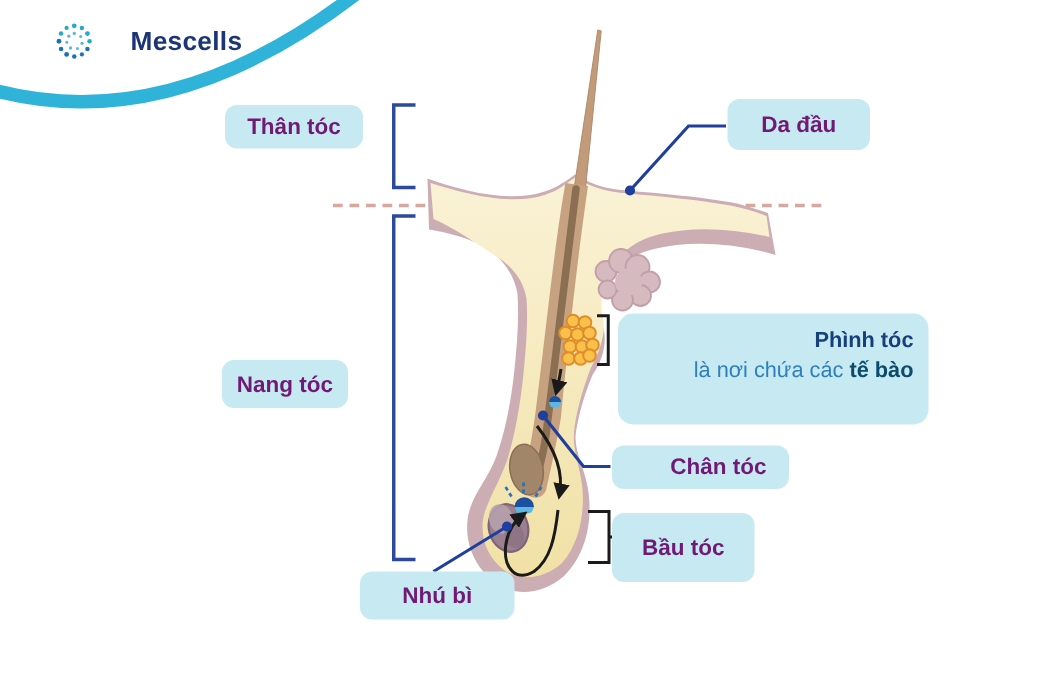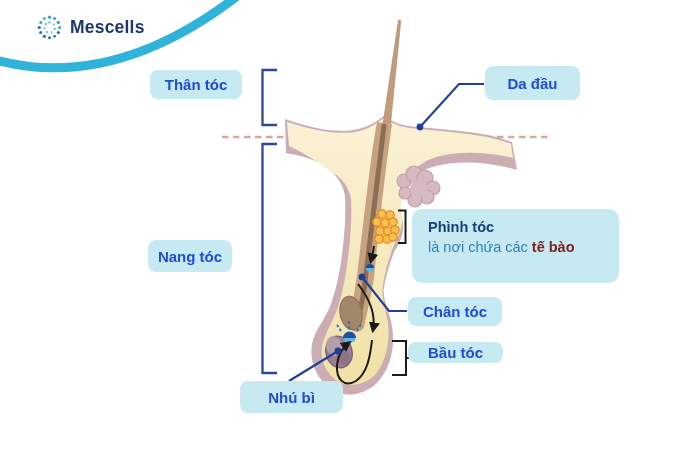--- a/index.html
+++ b/index.html
@@ -1,34 +1,34 @@
 <!DOCTYPE html>
 <html><head>
 <meta charset="utf-8">
 <style>
   html,body{margin:0;padding:0;background:#ffffff;}
   #stage{
     position:relative;width:700px;height:449px;overflow:hidden;background:#ffffff;
     font-family:"Liberation Sans", sans-serif;
   }
   #art{position:absolute;left:0;top:0;width:700px;height:449px;}
-  .brand{position:absolute;left:36px;top:14px;display:flex;align-items:center;gap:7px;}
+  .brand{position:absolute;left:36px;top:14px;display:flex;align-items:center;gap:24px;}
   .brand-name{font-size:17.5px;font-weight:bold;color:#1b3575;letter-spacing:.2px;}
   .tag{
     position:absolute;background:#c7eaf2;border-radius:8px;
     display:flex;align-items:center;justify-content:center;
-    font-weight:bold;font-size:15px;color:#1d4ed8;
+    font-weight:bold;font-size:15px;color:#701a75;
   }
   .callout{
     position:absolute;left:412px;top:209px;width:207px;height:74px;
     background:#c7eaf2;border-radius:10px;box-sizing:border-box;
-    padding:9px 10px 0 16px;font-size:14.5px;line-height:19.5px;color:#2e7fbe;
+    padding:9px 10px 0 16px;font-size:14.5px;line-height:19.5px;color:#2e7fbe;text-align:right;
   }
   .callout .c-title{font-weight:bold;color:#16407c;}
-  .callout b{color:#7f1d1d;}
+  .callout b{color:#0c4a6e;}
 </style>
 </head>
 <body>
 
 <div id="stage">
 
   <svg id="art" viewBox="0 0 700 449">
     <defs>
       <linearGradient id="creamG" x1="0" y1="0" x2="0" y2="1">
         <stop offset="0" stop-color="#faf2d6"></stop>
@@ -211,23 +211,23 @@
     </svg>
     <span class="brand-name">Mescells</span>
   </div>
 
   <div class="tag" style="left:150px;top:70px;width:92px;height:29px;">Thân tóc</div>
 
   <div class="tag" style="left:485px;top:66px;width:95px;height:34px;">Da đầu</div>
 
   <div class="tag" style="left:148px;top:240px;width:84px;height:32px;">Nang tóc</div>
 
-  <div class="tag" style="left:408px;top:297px;width:94px;height:29px;">Chân tóc</div>
-
-  <div class="tag" style="left:408px;top:342px;width:95px;height:21px;">Bầu tóc</div>
+  <div class="tag" style="left:408px;top:297px;width:94px;height:29px;padding-left:24px;">Chân tóc</div>
+
+  <div class="tag" style="left:408px;top:342px;width:95px;height:46px;">Bầu tóc</div>
 
   <div class="tag" style="left:240px;top:381px;width:103px;height:32px;">Nhú bì</div>
 
   <div class="callout">
     <div class="c-title">Phình tóc</div>
     <div class="c-line"><span>là nơi chứa các </span><b>tế bào</b></div>
   </div>
 
 </div>
 

